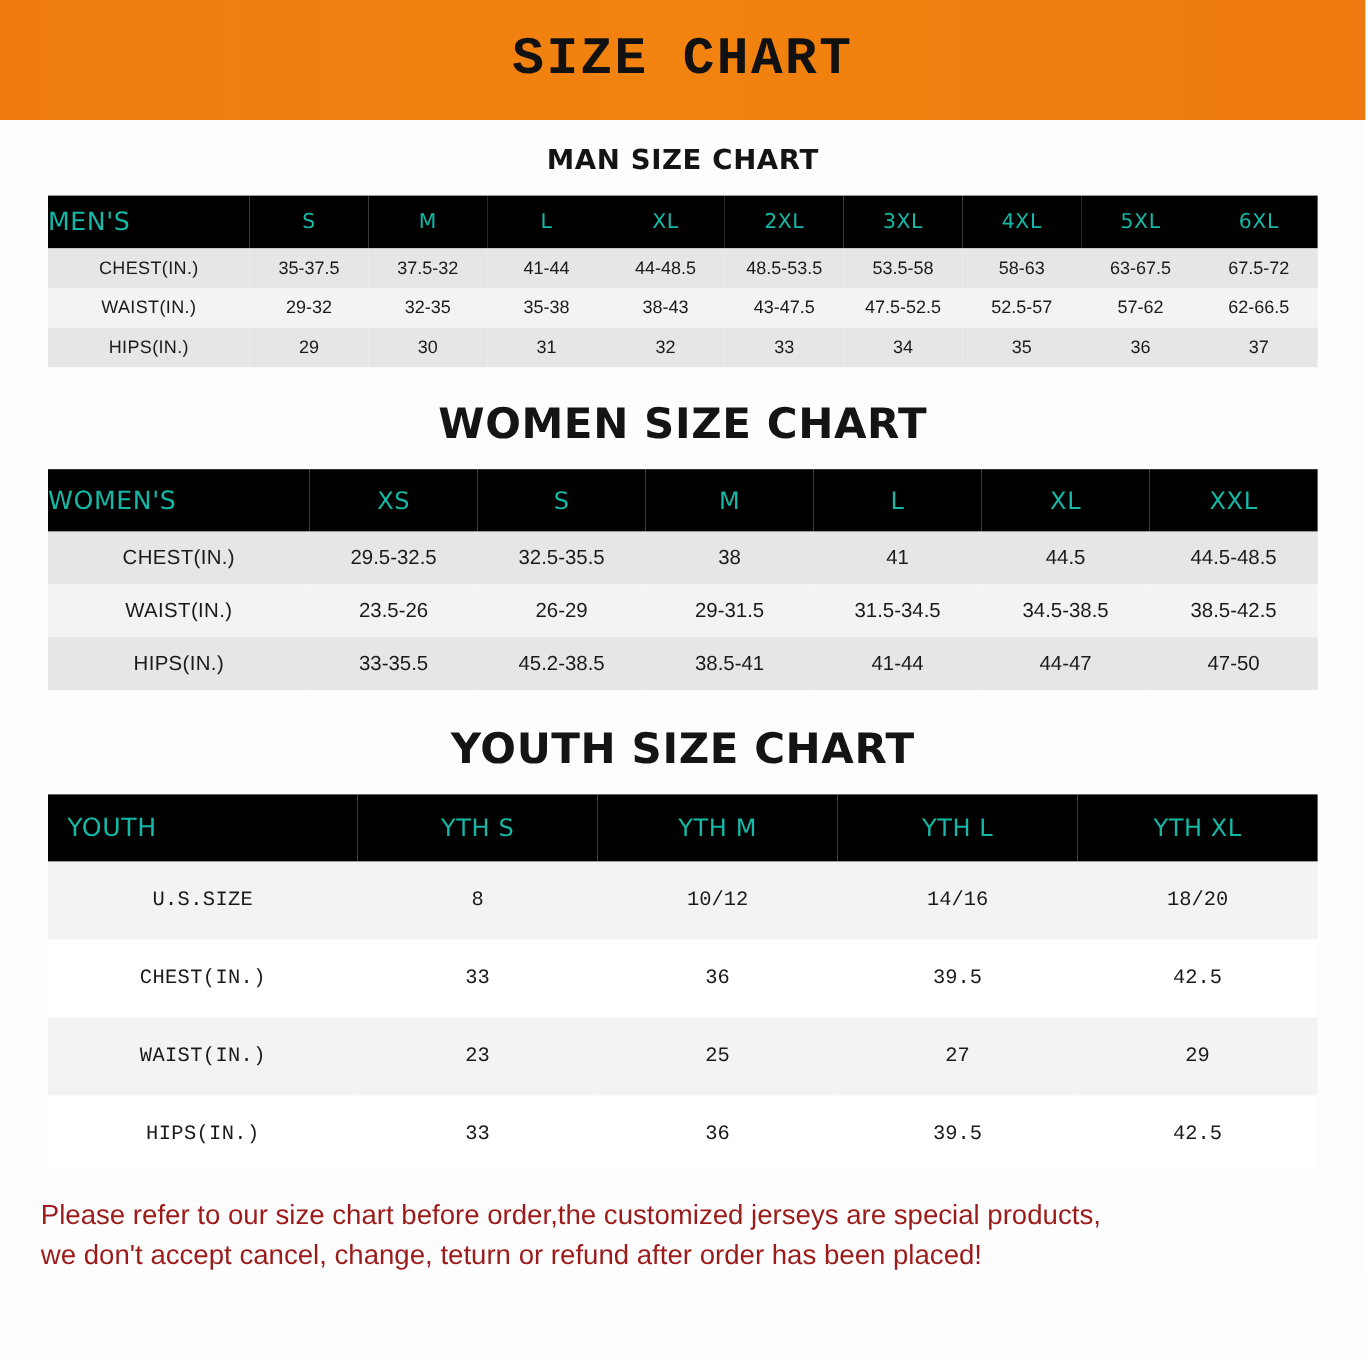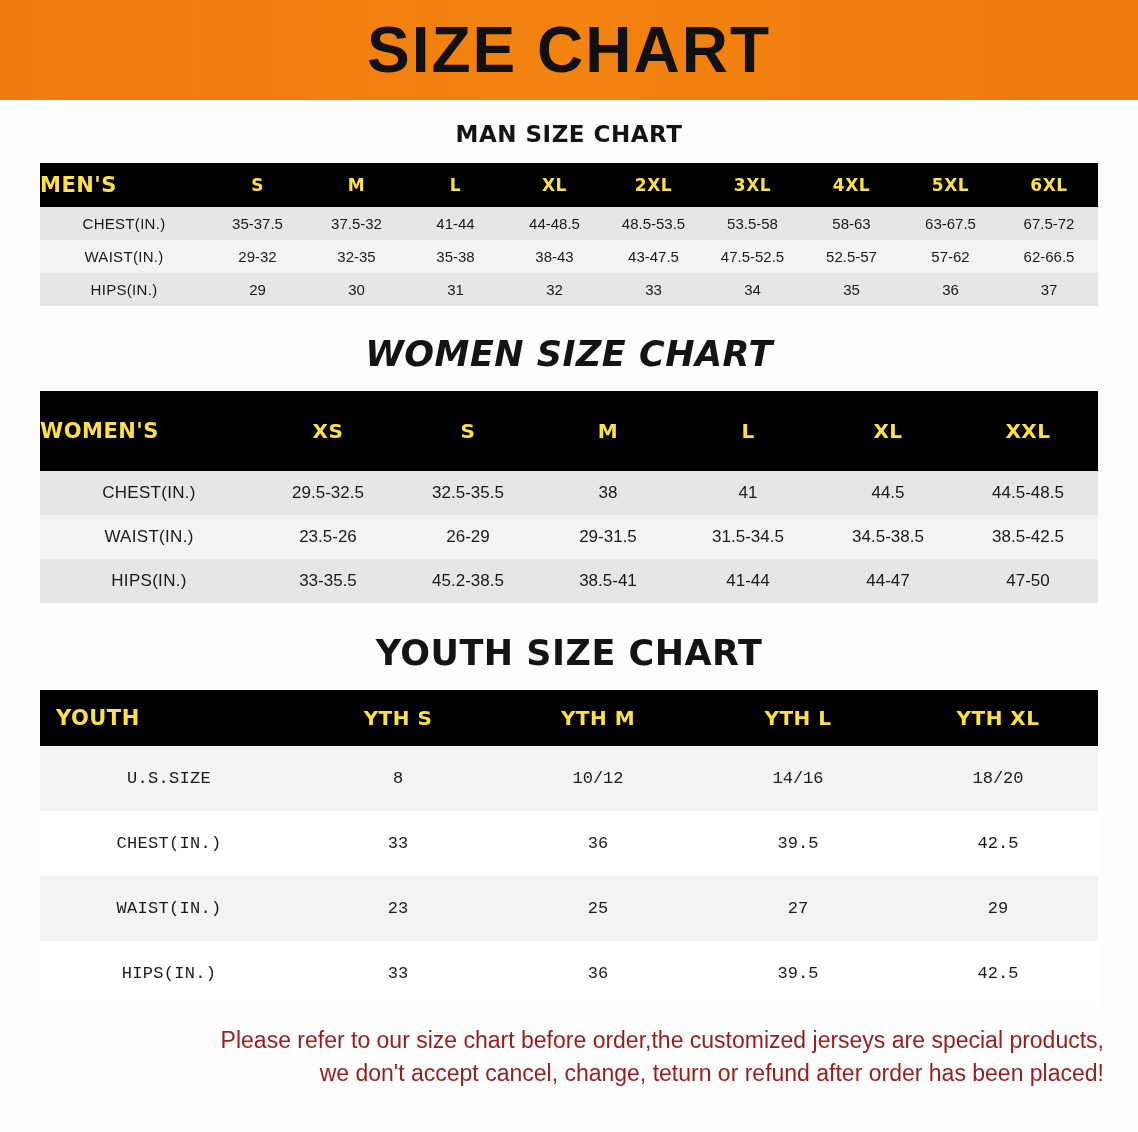--- a/index.html
+++ b/index.html
@@ -23,51 +23,51 @@
 
   
   .banner {
     height: 100px;
     background: linear-gradient(90deg, #f07c11 0%, #f2830f 50%, #ef7a10 100%);
     display: flex;
     align-items: center;
     justify-content: center;
   }
   .banner-title {
-    font-family: Liberation Sans, sans-serif;
+    font-family: Liberation Mono, monospace;
     font-weight: bold;
-    font-size: 64px;
+    font-size: 44px;
     letter-spacing: 2px;
     color: #111111;
     line-height: 1;
   }
 
   
   .section-title {
     text-align: center;
     font-family: "DejaVu Sans", sans-serif;
     font-weight: bold;
     color: #141414;
   }
   .t-man   { font-size: 23px; margin-top: 21px; letter-spacing: 0.5px; }
-  .t-women { font-size: 35px; margin-top: 28px; letter-spacing: 0.5px; font-style: italic; }
+  .t-women { font-size: 35px; margin-top: 28px; letter-spacing: 0.5px; }
   .t-youth { font-size: 35px; margin-top: 30px; letter-spacing: 0.5px; }
 
   
   .tbl-wrap { padding: 0 40px; }
   table.sz {
     width: 1058px;
     border-collapse: collapse;
     table-layout: fixed;
   }
   table.sz thead th {
     background: #000000;
-    color: #fde047;
+    color: #14b8a6;
     font-family: "DejaVu Sans", sans-serif;
-    font-weight: bold;
+    font-weight: normal;
     font-size: 19px;
     padding: 9px 0;
     text-align: center;
     letter-spacing: 0.5px;
   }
   table.sz thead th.first {
     text-align: left;
     padding-left: 18px;
     font-size: 21px;
   }
@@ -88,38 +88,38 @@
   tr.band-w td { background: #ffffff; }
 
   
   #men-table { margin-top: 16px; }
   #men-table thead th { font-size: 17px; padding: 10px 0; }
   #men-table thead th.first { font-size: 21px; }
   #men-table tbody td { font-size: 15px; padding: 8px 0; }
 
   
   #women-table { margin-top: 17px; }
-  #women-table thead th { font-size: 20px; padding: 28px 0; }
+  #women-table thead th { font-size: 20px; padding: 14px 0; }
   #women-table thead th.first { font-size: 21px; }
   #women-table tbody td { font-size: 17px; padding: 12px 0; }
 
   
   #youth-table { margin-top: 17px; }
   #youth-table thead th { font-size: 20px; padding: 16px 16px; }
   #youth-table thead th.first { font-size: 21px; }
   #youth-table tbody td { font-size: 17px; padding: 23px 0; font-family: Liberation Mono, monospace; }
 
   
   .note {
     margin: 18px 34px 0 34px;
     color: #9b1b1b;
     font-family: "Liberation Sans", sans-serif;
     font-size: 23px;
     line-height: 1.42;
-    text-align: right;
+    text-align: left;
   }
   .note div { white-space: nowrap; }
 </style>
 </head>
 <body>
 
 <div class="page">
 
   <div class="banner">
     <div class="banner-title">SIZE CHART</div>

